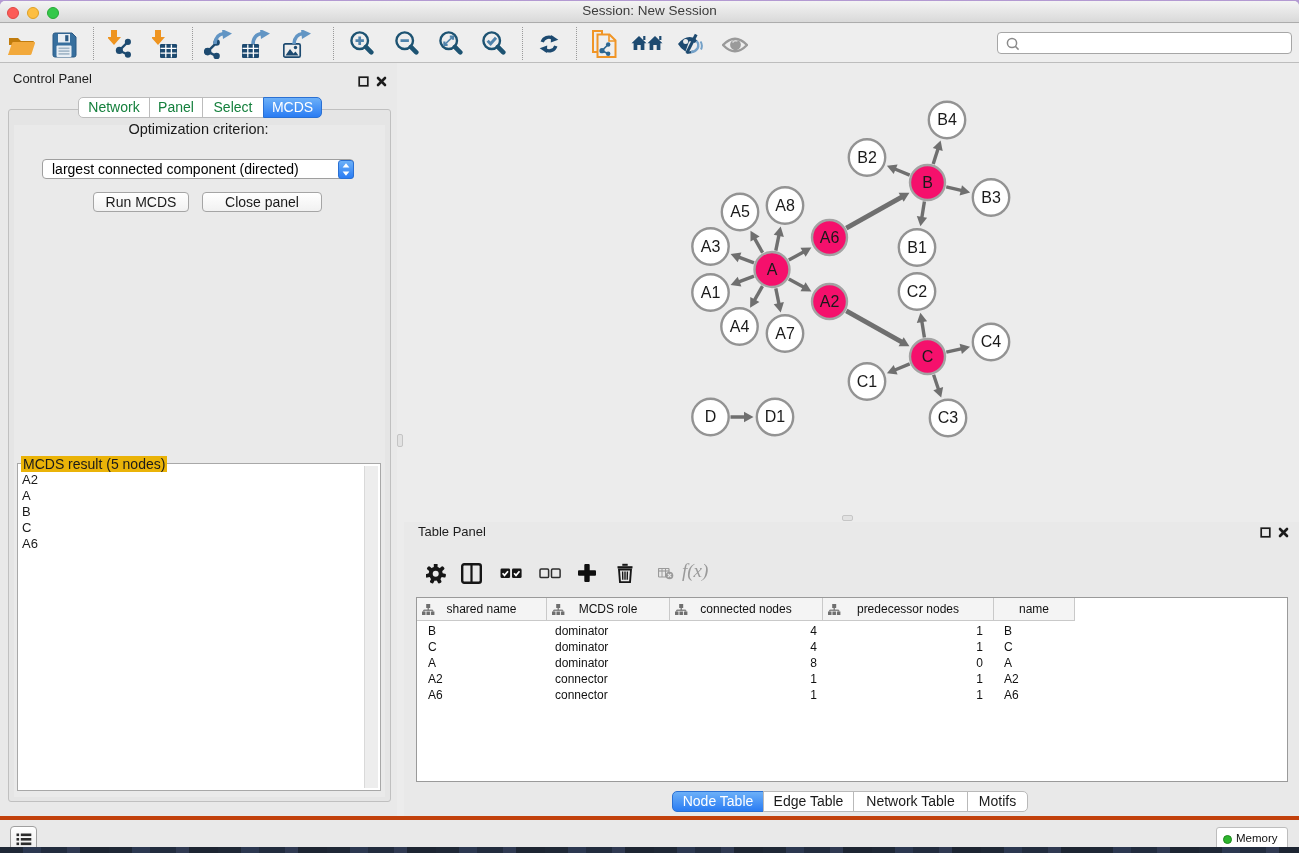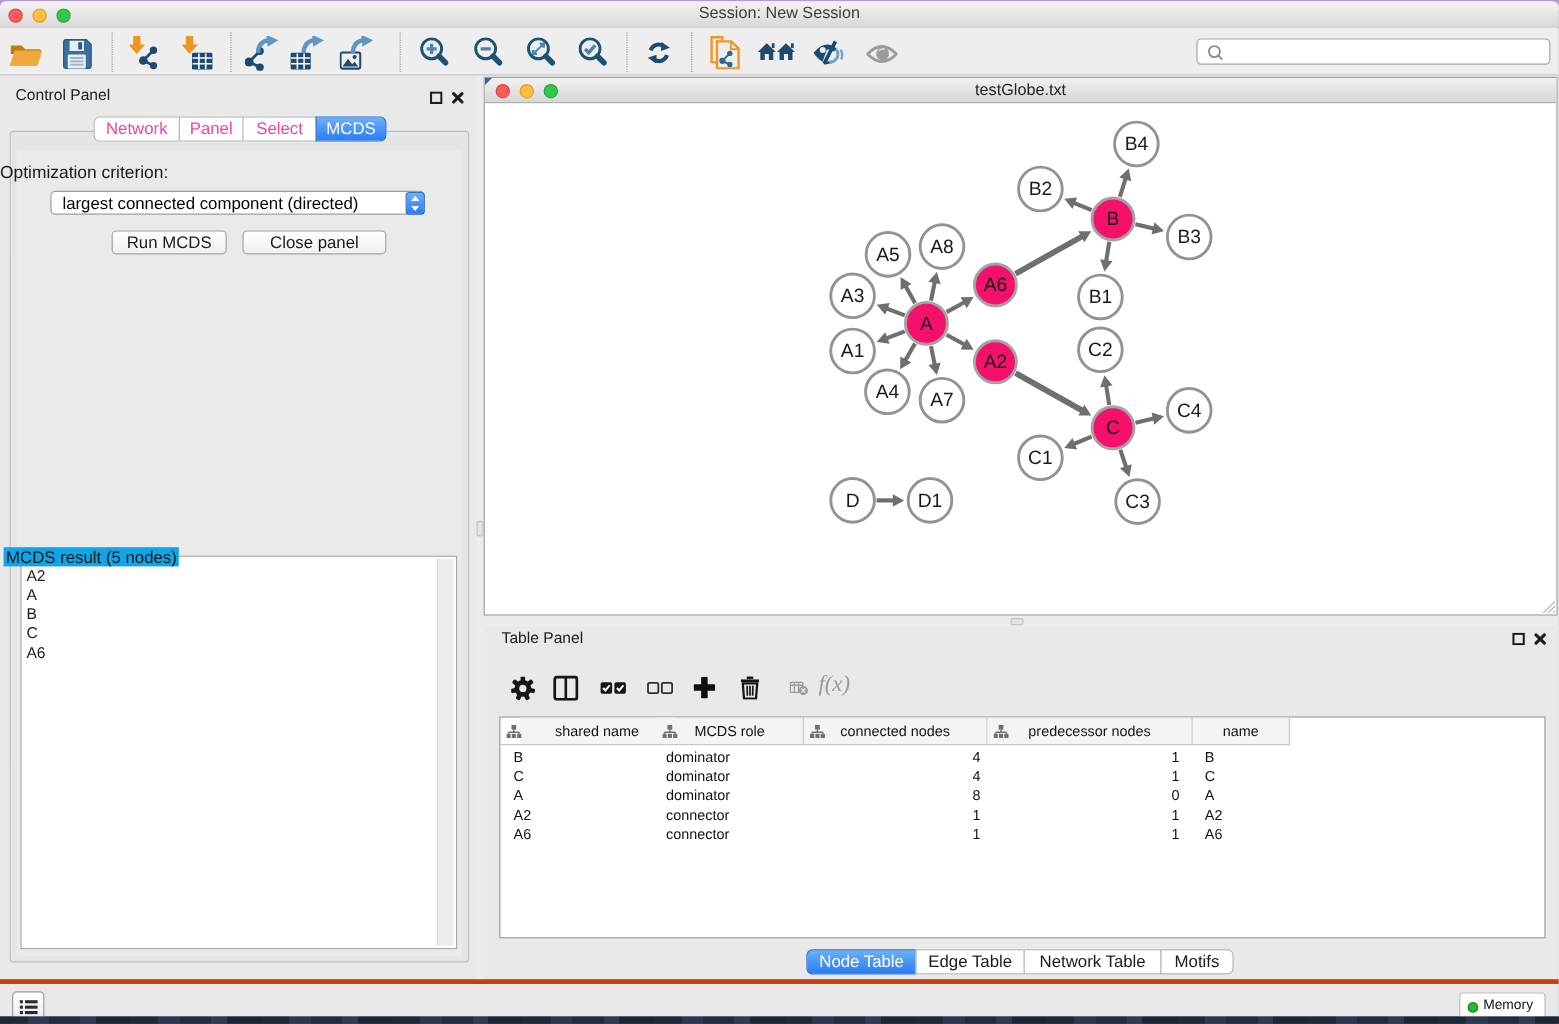--- a/index.html
+++ b/index.html
@@ -7,21 +7,21 @@
 .abs{position:absolute}
 #app{position:absolute;left:0;top:1px;width:1299px;height:846px;background:#ececec;border-radius:5px 5px 0 0;overflow:hidden}
 #titlebar{position:absolute;left:0;top:0;width:1299px;height:22px;background:linear-gradient(#f4f4f4,#d9d9d9);border-bottom:1px solid #acacac;border-radius:5px 5px 0 0}
 .tl{position:absolute;top:6px;width:12px;height:12px;border-radius:50%}
 #title{position:absolute;top:2px;width:100%;text-align:center;font-size:13.5px;color:#3c3c3c}
 #toolbar{position:absolute;left:0;top:23px;width:1299px;height:39px;background:#eeeeee;border-bottom:1px solid #bdbdbd}
 .tsep{position:absolute;top:3px;height:33px;width:0;border-left:1px dotted #9a9a9a}
 #searchbox{position:absolute;left:997px;top:8px;width:295px;height:22px;background:#fff;border:1px solid #a6a6a6;border-radius:4px}
 #leftpanel{position:absolute;left:0;top:62px;width:397px;height:753px;background:#e9e9e9}
 .paneltitle{font-size:13px;color:#1d1d1d}
-.tab{position:absolute;top:34px;height:21px;background:#fff;border:1px solid #bcbcbc;font-size:14px;color:#ec4899;text-align:center;line-height:19px;z-index:3}
+.tab{position:absolute;top:34px;height:21px;background:#fff;border:1px solid #bcbcbc;font-size:14px;color:#15803d;text-align:center;line-height:19px;z-index:3}
 
 #tabpane{position:absolute;left:8px;top:46px;width:383px;height:693px;border:1px solid #c0c0c0;border-radius:3px;background:#e5e5e5}
 #mcdsinner{position:absolute;left:5px;top:15px;width:371px;height:672px;background:#eaeaea}
 .btn{position:absolute;height:20px;background:linear-gradient(#ffffff,#f1f1f1);border:1px solid #a5a5a5;border-radius:4px;font-size:14px;color:#1a1a1a;text-align:center;line-height:18px}
 #mdi{position:absolute;left:397px;top:62px;width:902px;height:753px;background:#ececec}
 #netwin{position:absolute;left:403px;top:63px;width:895px;height:449px;border:1px solid #9e9e9e;background:#fff}
 #nettitle{position:absolute;left:0;top:0;width:100%;height:21px;background:linear-gradient(#f2f2f2,#d7d7d7);border-bottom:1px solid #b0b0b0}
 #tablepanel{position:absolute;left:404px;top:521px;width:895px;height:294px;background:#e9e9e9}
 #tablebox{position:absolute;left:416px;top:596px;width:872px;height:185px;background:#fff;border:1px solid #9a9a9a}
 .hcol{position:absolute;top:0;height:22px;background:#f4f4f4;border-right:1px solid #c9c9c9;font-size:12px;color:#111;text-align:center;line-height:22px}
@@ -207,57 +207,39 @@
           <line x1="9" y1="2" x2="2" y2="9"></line>
         </g>
       </svg>
 <div class="tab" style="left:78px;width:72px;border-radius:5px 0 0 5px">Network</div>
 <div class="tab" style="left:149px;width:54px">Panel</div>
 <div class="tab" style="left:202px;width:62px">Select</div>
 <div class="tab tabsel" style="left:263px;width:59px;border-radius:0 5px 5px 0">MCDS</div>
 <div id="tabpane">
         <div id="mcdsinner"></div>
       </div>
-<div class="abs" style="left:0;top:73px;width:397px;text-align:left;font-size:14.5px;color:#1a1a1a">Optimization criterion:</div>
+<div class="abs" style="left:0;top:58px;width:397px;text-align:center;font-size:14.5px;color:#1a1a1a">Optimization criterion:</div>
 <div class="abs" style="left:42px;top:96px;width:312px;height:20px;background:#fff;border:1px solid #9f9f9f;border-radius:4px">
         <div class="abs" style="left:9px;top:1px;line-height:17px;font-size:14px;color:#000000">largest connected component (directed)</div>
         <div class="abs" style="left:295px;top:0px;width:16px;height:19px;background:linear-gradient(#6cb0f8,#2a7cf3);border-radius:3px;border:1px solid #2a70d3">
           <svg width="14" height="17" viewBox="0 0 14 17" style="position:absolute;left:0;top:0">
             <polygon points="7,2.2 10.4,6.4 3.6,6.4" fill="#fff"></polygon>
             <polygon points="7,14.8 10.4,10.6 3.6,10.6" fill="#fff"></polygon>
           </svg>
         </div>
       </div>
 <div class="btn" style="left:93px;top:129px;width:96px">Run MCDS</div>
 <div class="btn" style="left:202px;top:129px;width:120px">Close panel</div>
 <div class="abs" style="left:17px;top:400px;width:364px;height:328px;background:#fff;border:1px solid #a8a8a8"></div>
-<div class="abs" style="left:3px;top:393px;background:#0ea5e9;padding:0 2px;font-size:14px;color:#1a1a1a">MCDS result (5 nodes)</div>
+<div class="abs" style="left:21px;top:393px;background:#eab308;padding:0 2px;font-size:14px;color:#1a1a1a">MCDS result (5 nodes)</div>
 <div class="abs" style="left:364px;top:403px;width:14px;height:322px;background:#ededed;border-left:1px solid #d9d9d9"></div>
 <div class="abs fz13" style="left:22px;top:409px;line-height:16px">A2<br>A<br>B<br>C<br>A6</div>
 </div>
 <div id="mdi"></div>
 <div class="abs" style="left:397px;top:433px;width:6px;height:13px;background:#e2e2e2;border:1px solid #c4c4c4;border-radius:2px"></div>
-<div id="netwin">
-<div id="nettitle">
-<div class="tl" style="left:9px;top:5px;background:#fc5b57;border:1px solid #df4744"></div>
-<div class="tl" style="left:29px;top:5px;background:#fdbe41;border:1px solid #dfa023"></div>
-<div class="tl" style="left:49px;top:5px;background:#34c84a;border:1px solid #27a835"></div>
-<div class="abs" style="left:0;top:2px;width:100%;text-align:center;font-size:13.5px;color:#222">testGlobe.txt</div>
-<svg class="abs" style="left:0;top:0" width="6" height="6">
-          <path d="M0,0 h6 L0,6 z" fill="#3f62a5"></path>
-        </svg>
-</div>
-<svg class="abs" style="right:1px;bottom:1px" width="12" height="12">
-        <g stroke="#b5b5b5" stroke-width="1">
-          <line x1="12" y1="2" x2="2" y2="12"></line>
-          <line x1="12" y1="6" x2="6" y2="12"></line>
-          <line x1="12" y1="10" x2="10" y2="12"></line>
-        </g>
-      </svg>
-</div>
 <svg width="894" height="427" viewBox="0 0 894 427" style="position:absolute;left:404px;top:85px">
 <line x1="350.0" y1="190.2" x2="334.1" y2="196.2" stroke="#6f6f6f" stroke-width="3.4"></line>
       <polygon points="326.6,199.0 333.7,190.8 337.4,200.5" fill="#6f6f6f"></polygon>
 <line x1="350.0" y1="176.8" x2="334.1" y2="170.8" stroke="#6f6f6f" stroke-width="3.4"></line>
       <polygon points="326.6,168.0 337.4,166.5 333.7,176.2" fill="#6f6f6f"></polygon>
 <line x1="358.5" y1="200.2" x2="350.1" y2="214.9" stroke="#6f6f6f" stroke-width="3.4"></line>
       <polygon points="346.1,221.8 346.3,211.0 355.4,216.1" fill="#6f6f6f"></polygon>
 <line x1="358.6" y1="166.7" x2="350.3" y2="151.8" stroke="#6f6f6f" stroke-width="3.4"></line>
       <polygon points="346.5,144.8 355.6,150.6 346.5,155.6" fill="#6f6f6f"></polygon>
 <line x1="371.8" y1="202.4" x2="375.1" y2="218.6" stroke="#6f6f6f" stroke-width="3.4"></line>
@@ -396,21 +378,21 @@
         <rect x="0.5" y="0.5" width="10.5" height="8.5" rx="0.8" fill="none" stroke="#9a9a9a" stroke-width="1.2"></rect>
         <line x1="0.5" y1="3" x2="11" y2="3" stroke="#9a9a9a" stroke-width="1.2"></line>
         <line x1="4" y1="0.5" x2="4" y2="9" stroke="#9a9a9a" stroke-width="1"></line>
         <line x1="7.5" y1="0.5" x2="7.5" y2="9" stroke="#9a9a9a" stroke-width="1"></line>
         <circle cx="11.5" cy="7.5" r="3.8" fill="#9a9a9a"></circle>
         <path d="M9.8,5.8 l3.4,3.4 M13.2,5.8 l-3.4,3.4" stroke="#e9e9e9" stroke-width="1.1"></path>
       </svg>
 <div class="abs" style="left:278px;top:38px;font-family:'Liberation Serif',serif;font-style:italic;font-size:19px;color:#9a9a9a">f(x)</div>
 </div>
 <div id="tablebox">
-<div class="hcol" style="left:16px;width:130px">shared name</div>
+<div class="hcol" style="left:0px;width:130px">shared name</div>
 <svg class="abs" style="left:5px;top:6px" width="13" height="11" viewBox="0 0 13 11">
         <rect x="4.2" y="0" width="4" height="4" fill="#6f6f6f"></rect>
         <line x1="6.2" y1="4" x2="6.2" y2="6.2" stroke="#6f6f6f" stroke-width="1.2"></line>
         <line x1="1.7" y1="6.2" x2="10.7" y2="6.2" stroke="#6f6f6f" stroke-width="1.2"></line>
         <line x1="1.7" y1="6.2" x2="1.7" y2="7.5" stroke="#6f6f6f" stroke-width="1.2"></line>
         <line x1="10.7" y1="6.2" x2="10.7" y2="7.5" stroke="#6f6f6f" stroke-width="1.2"></line>
         <rect x="0" y="7.5" width="3.5" height="3.5" fill="#6f6f6f"></rect>
         <rect x="4.45" y="7.5" width="3.5" height="3.5" fill="#6f6f6f"></rect>
         <rect x="8.9" y="7.5" width="3.5" height="3.5" fill="#6f6f6f"></rect>
       </svg>

